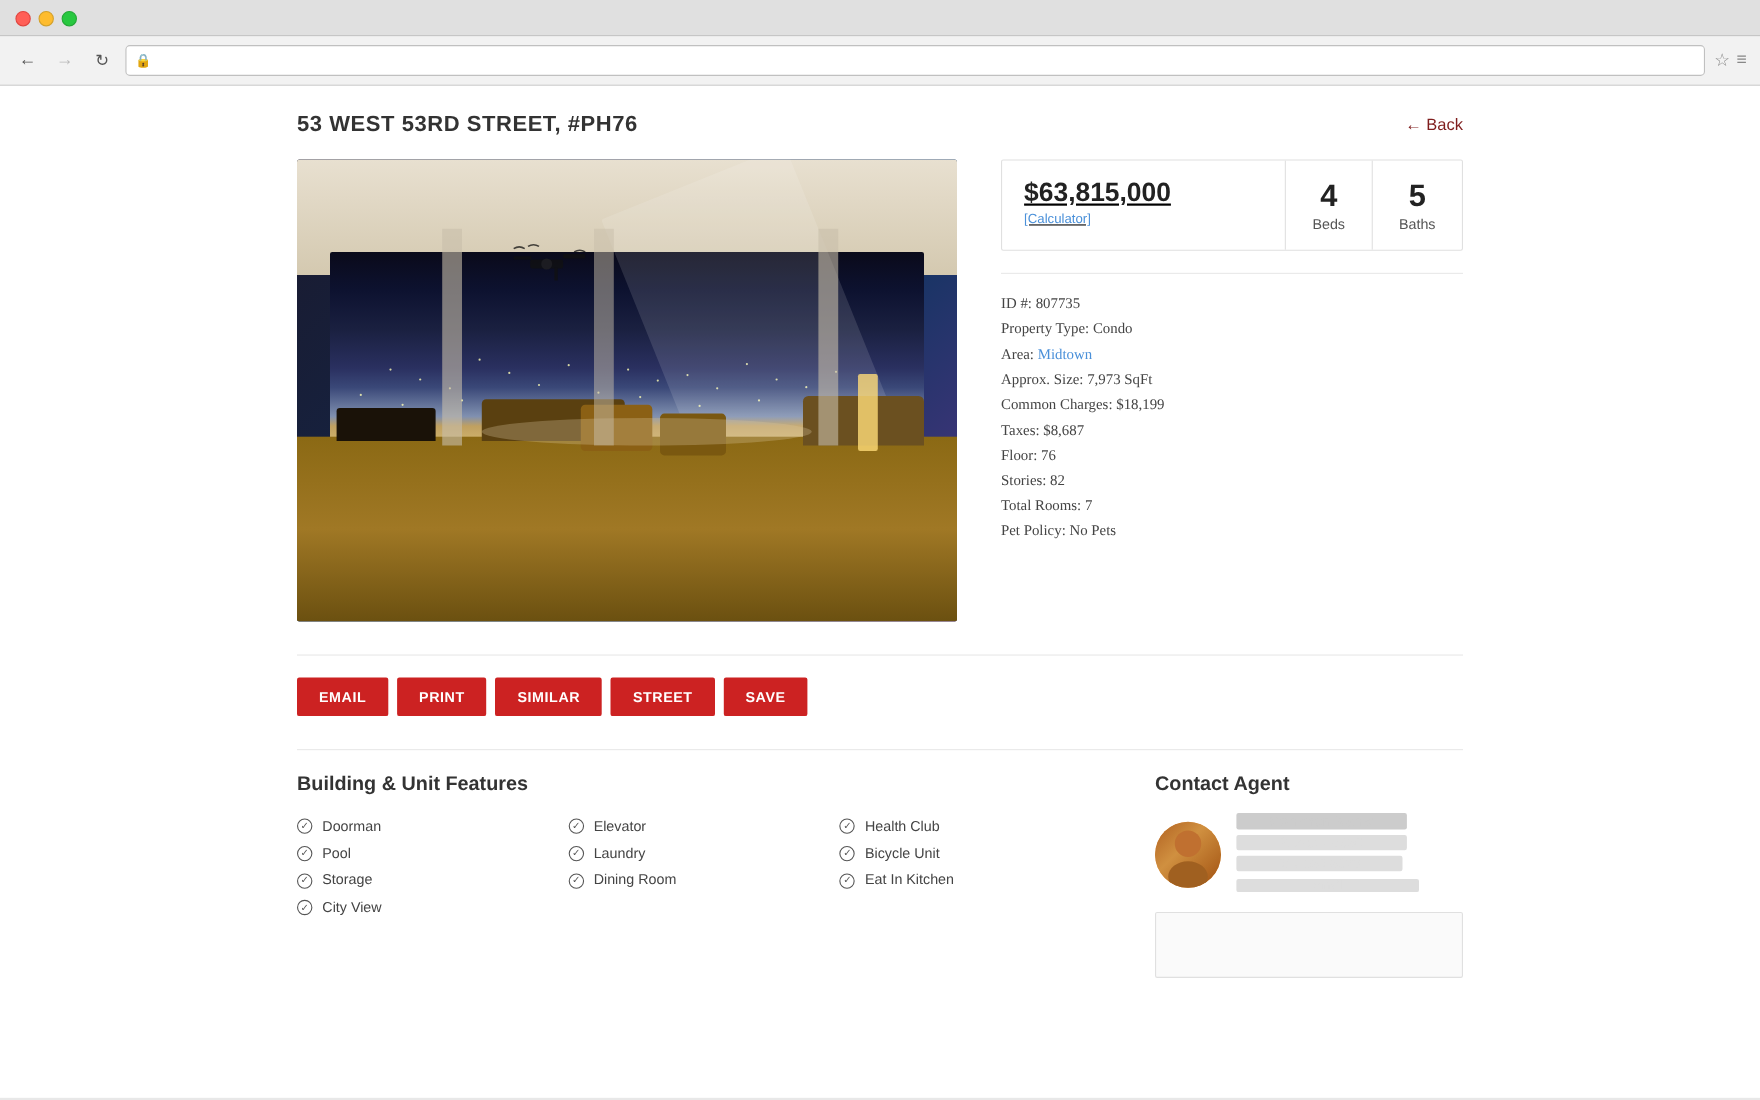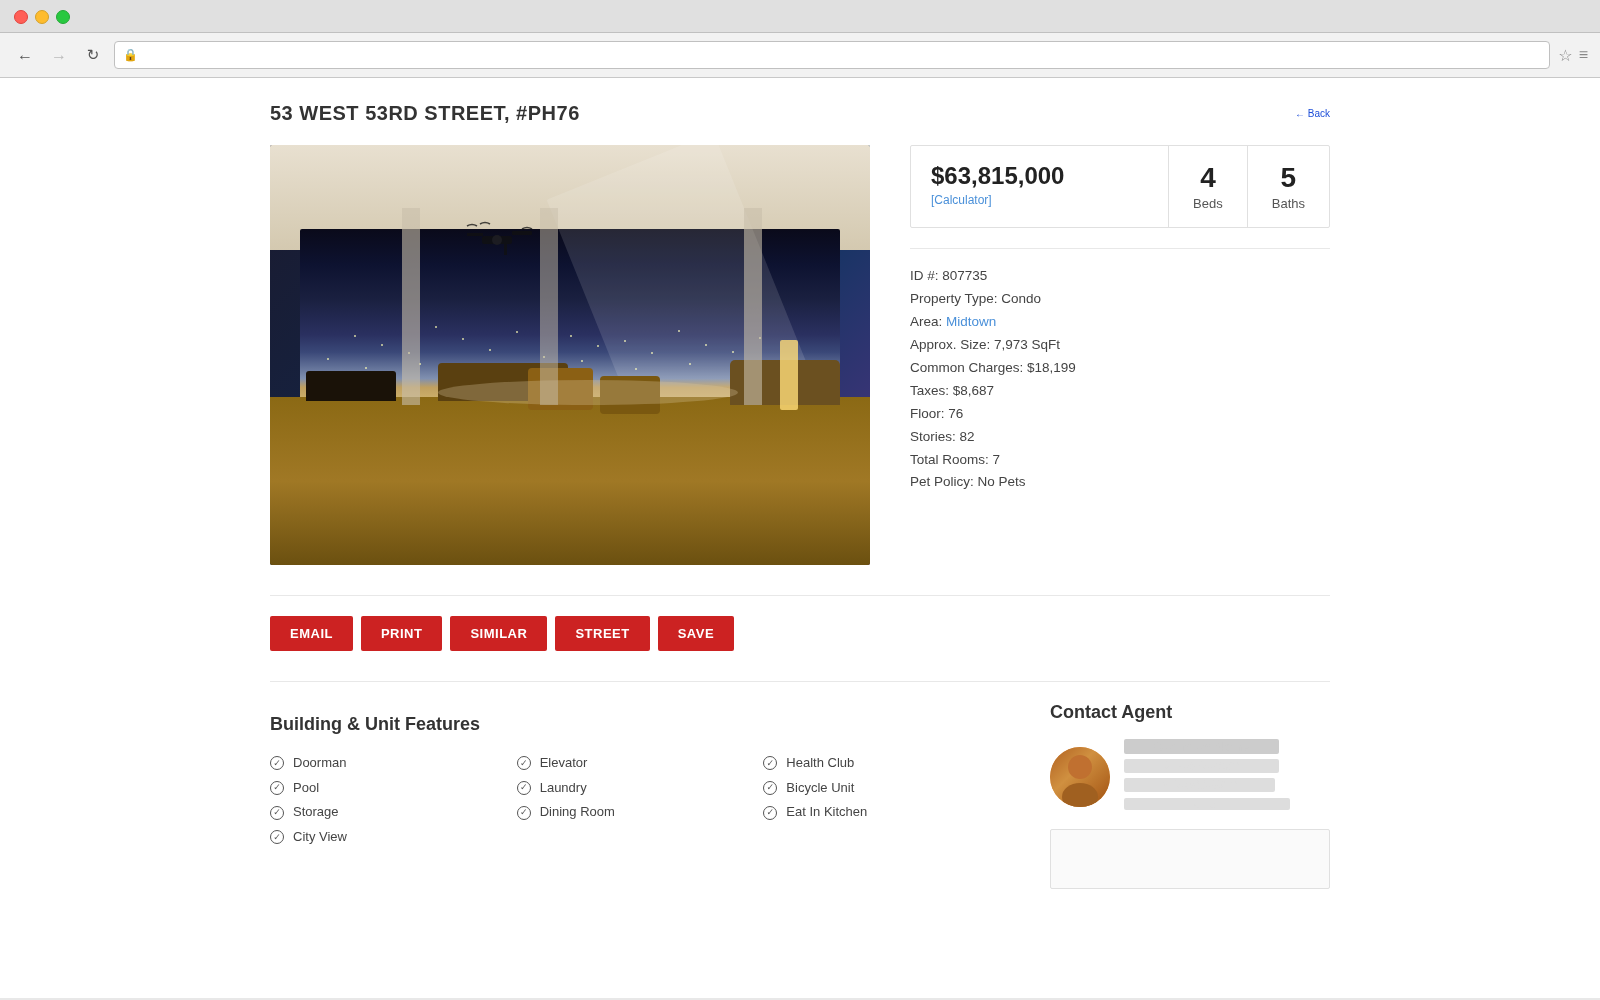--- a/index.html
+++ b/index.html
@@ -103,22 +103,22 @@
       align-items: center;
       margin-bottom: 20px;
     }
     .listing-title {
       font-size: 20px;
       font-weight: 600;
       color: #333;
       letter-spacing: 0.5px;
     }
     .back-link {
-      color: #1d4ed8;
-      font-size: 10px;
+      color: #7f1d1d;
+      font-size: 15px;
       text-decoration: none;
       cursor: pointer;
       margin-left: 34px;
     }
 
     
     .listing-main {
       display: flex;
       gap: 40px;
       margin-bottom: 30px;
@@ -188,20 +188,21 @@
       display: flex;
       align-items: stretch;
       border: 1px solid #e0e0e0;
       border-radius: 2px;
       margin-bottom: 20px;
     }
     .stat-price {
       flex: 1;
       padding: 16px 20px;
       border-right: 1px solid #e0e0e0;
+      text-decoration: underline;
     }
     .price-amount {
       font-size: 24px;
       font-weight: 700;
       color: #222;
       display: block;
     }
     .price-calculator {
       font-size: 12px;
       color: #4a90d9;
@@ -234,20 +235,21 @@
     }
 
     
     .details-list {
       font-size: 13.5px;
       color: #444;
       line-height: 1.7;
     }
     .details-list .detail-item {
       display: block;
+      font-family: Liberation Serif, serif;
     }
     .detail-link { color: #4a90d9; text-decoration: none; cursor: pointer; }
 
     
     .bottom-divider {
       border: none;
       border-top: 1px solid #e8e8e8;
       margin: 20px 0;
     }
 
@@ -271,21 +273,20 @@
 
     
     .bottom-layout {
       display: flex;
       gap: 40px;
     }
 
     
     .features-section {
       flex: 1;
-      margin-top: 12px;
     }
     .features-title {
       font-size: 18px;
       font-weight: 600;
       color: #333;
       margin-bottom: 16px;
     }
     .features-columns {
       display: flex;
       gap: 0;

